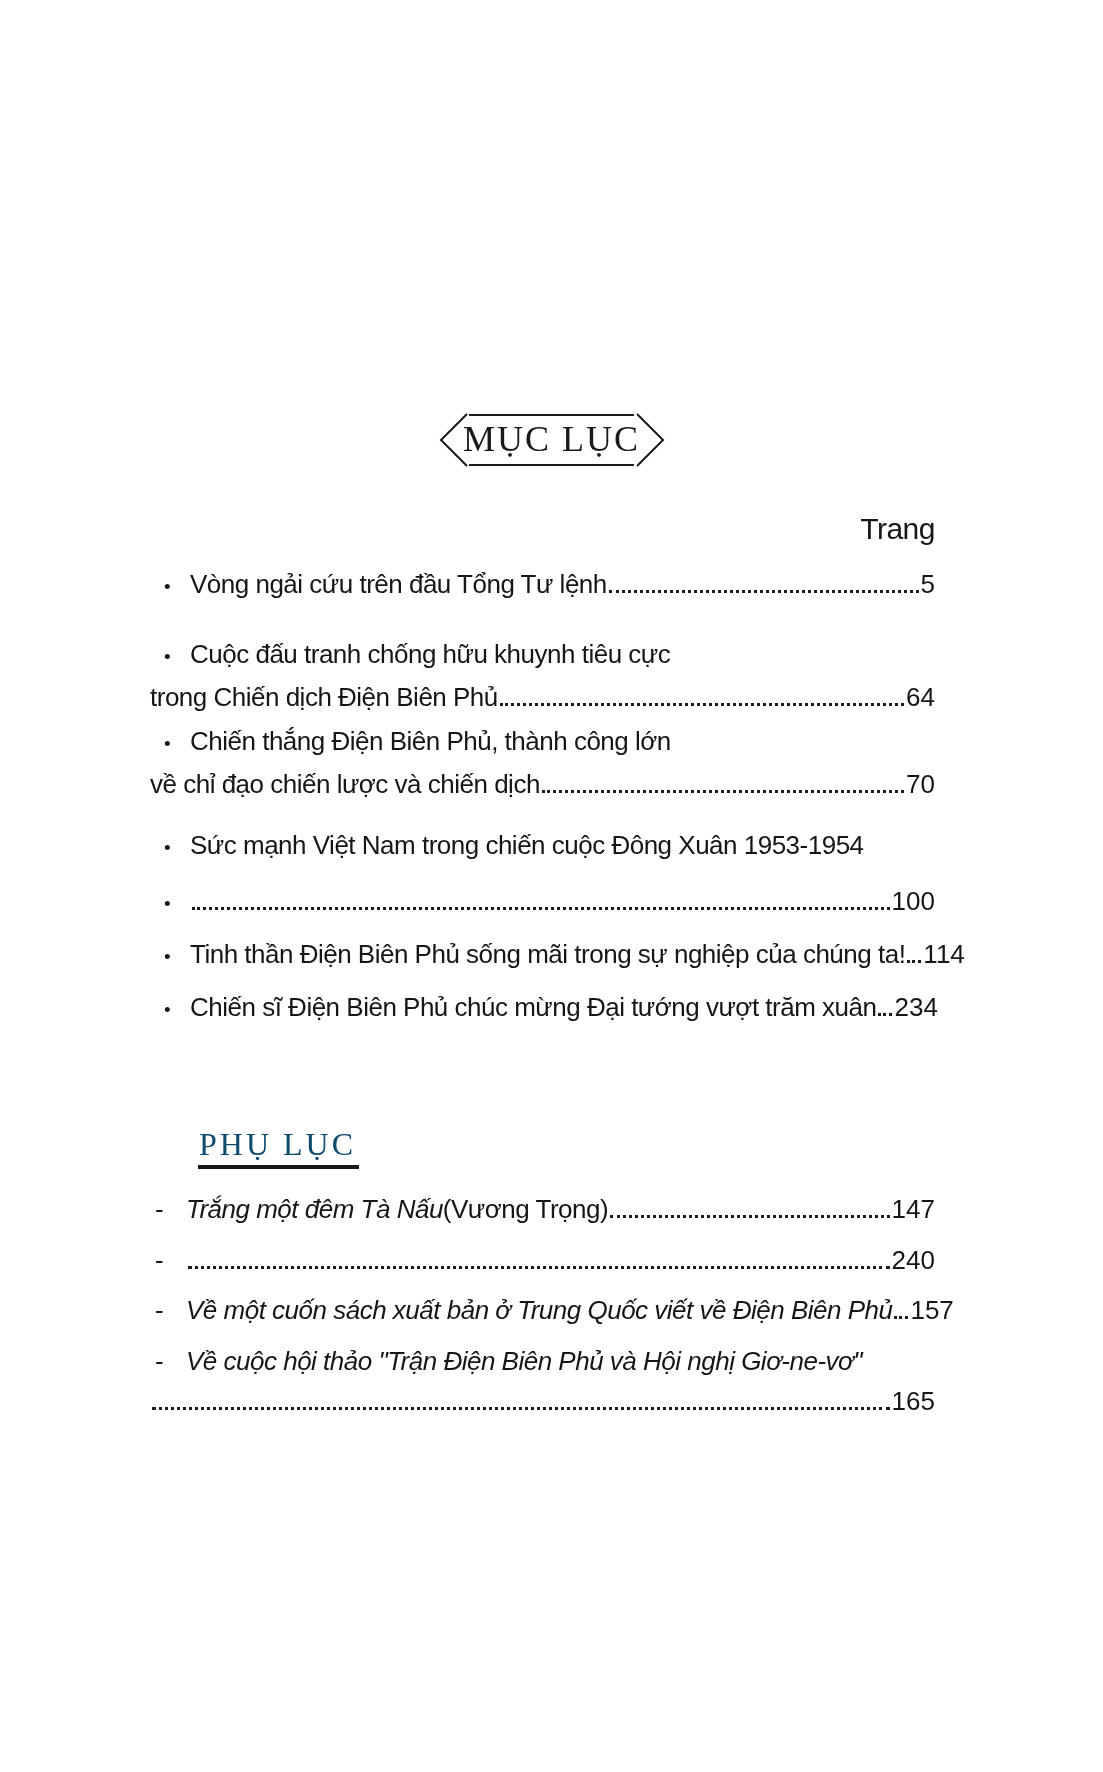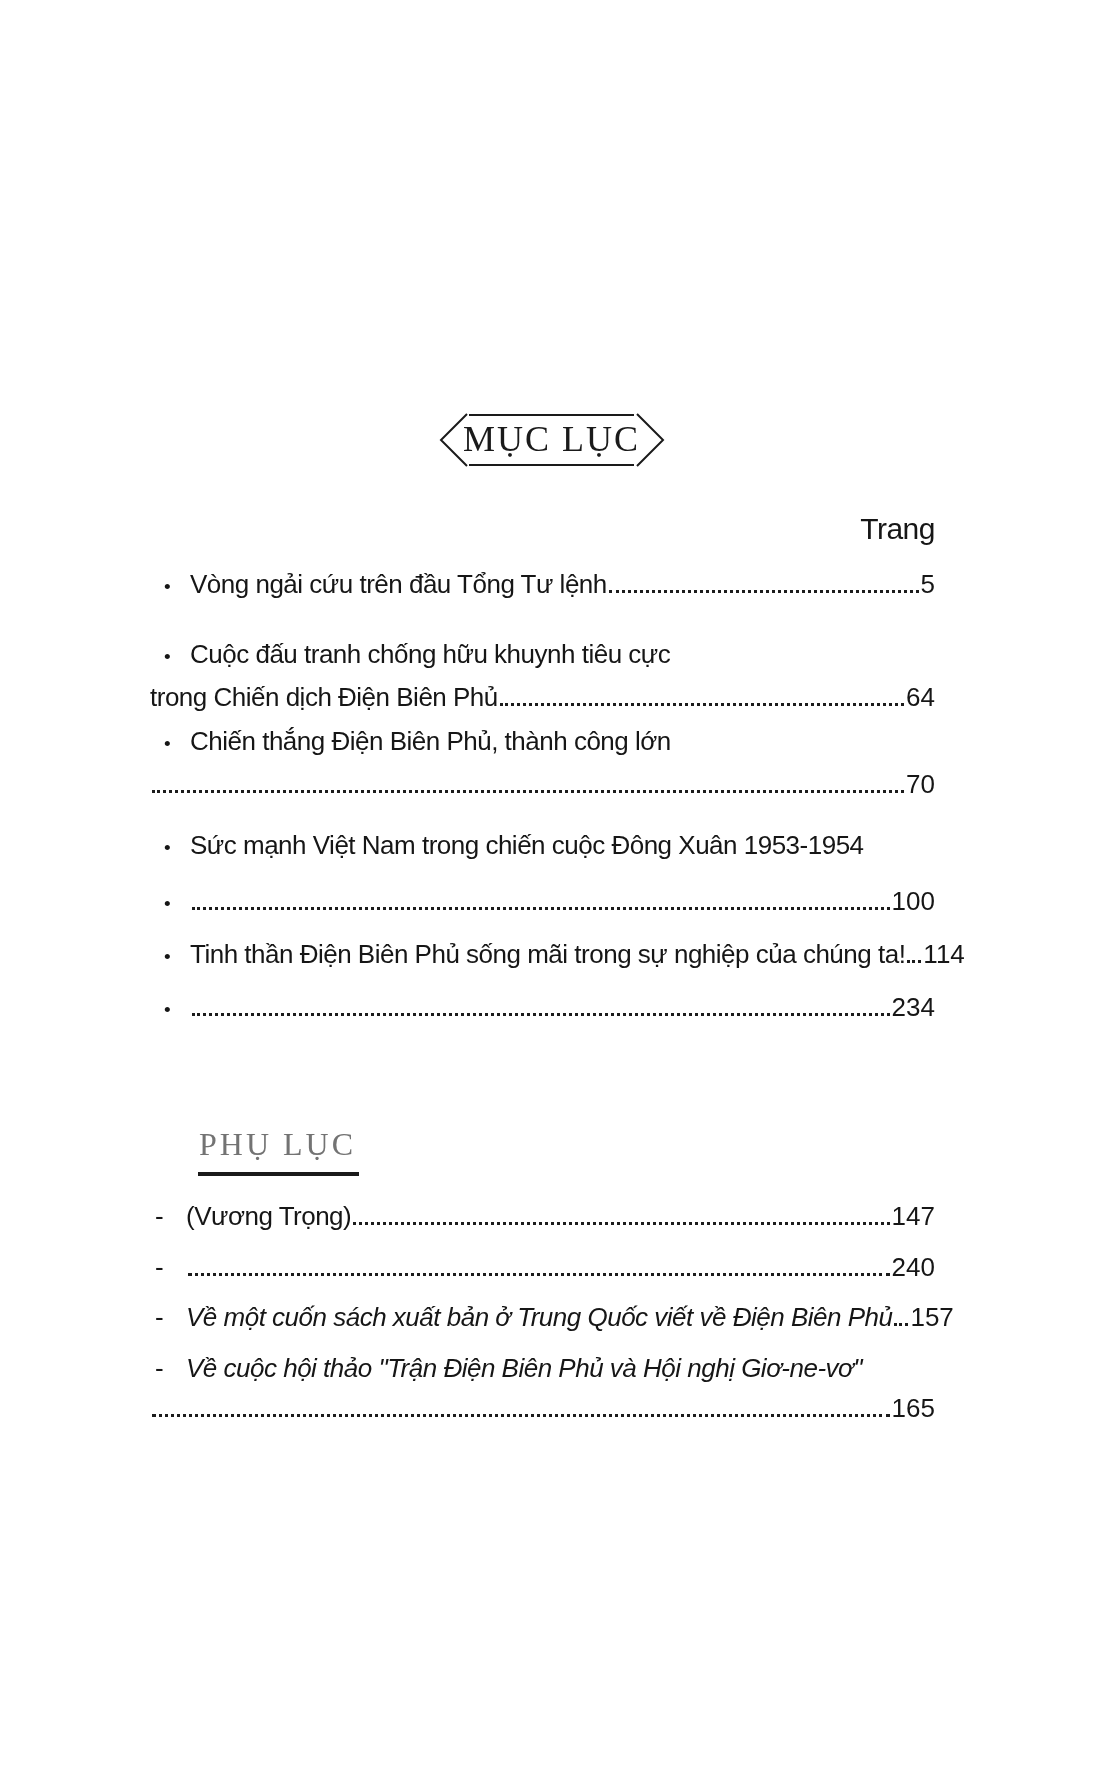--- a/index.html
+++ b/index.html
@@ -88,22 +88,22 @@
   .mb11 { margin-bottom: 11px; }
 
   
   .appendix-title {
     display: inline-block;
     margin: 4px 0 0 48px;
     font-family: "Liberation Serif", "DejaVu Serif", serif;
     font-size: 32px;
     letter-spacing: 3px;
     line-height: 36px;
-    color: #737373;
-    padding: 0 3px 10px 1px;
+    color: #0c4a6e;
+    padding: 0 3px 3px 1px;
     border-bottom: 4px solid #1a1a1a;
   }
   .appendix-list { margin-top: 20px; }
 </style>
 </head>
 <body>
 
 <div class="page">
 
   <div class="banner">
@@ -142,20 +142,21 @@
         <span class="pg">64</span>
       </div>
     </div>
 
     <div class="entry mb21">
       <div class="row">
         <span class="marker">•</span>
         <span class="txt">Chiến thắng Điện Biên Phủ, thành công lớn</span>
       </div>
       <div class="row">
+        <span class="txt">về chỉ đạo chiến lược và chiến dịch</span>
         <span class="leader"></span>
         <span class="pg">70</span>
       </div>
     </div>
 
     <div class="entry mb13">
       <div class="row">
         <span class="marker">•</span>
         <span class="txt">Sức mạnh Việt Nam trong chiến cuộc Đông Xuân 1953-1954</span>
       </div>
@@ -174,35 +175,37 @@
         <span class="marker">•</span>
         <span class="txt">Tinh thần Điện Biên Phủ sống mãi trong sự nghiệp của chúng ta!</span>
         <span class="leader"></span>
         <span class="pg">114</span>
       </div>
     </div>
 
     <div class="entry">
       <div class="row">
         <span class="marker">•</span>
+        <span class="txt">Chiến sĩ Điện Biên Phủ chúc mừng Đại tướng vượt trăm xuân</span>
         <span class="leader"></span>
         <span class="pg">234</span>
       </div>
     </div>
 
   </div>
 
   <div class="appendix">
     <span class="appendix-title">PHỤ LỤC</span>
 
     <div class="appendix-list">
 
       <div class="entry mb11">
         <div class="row">
           <span class="marker">-</span>
+          <span class="txt it">Trắng một đêm Tà Nấu </span>
           <span class="txt">(Vương Trọng)</span>
           <span class="leader"></span>
           <span class="pg">147</span>
         </div>
       </div>
 
       <div class="entry mb10">
         <div class="row">
           <span class="marker">-</span>
           <span class="leader"></span>

